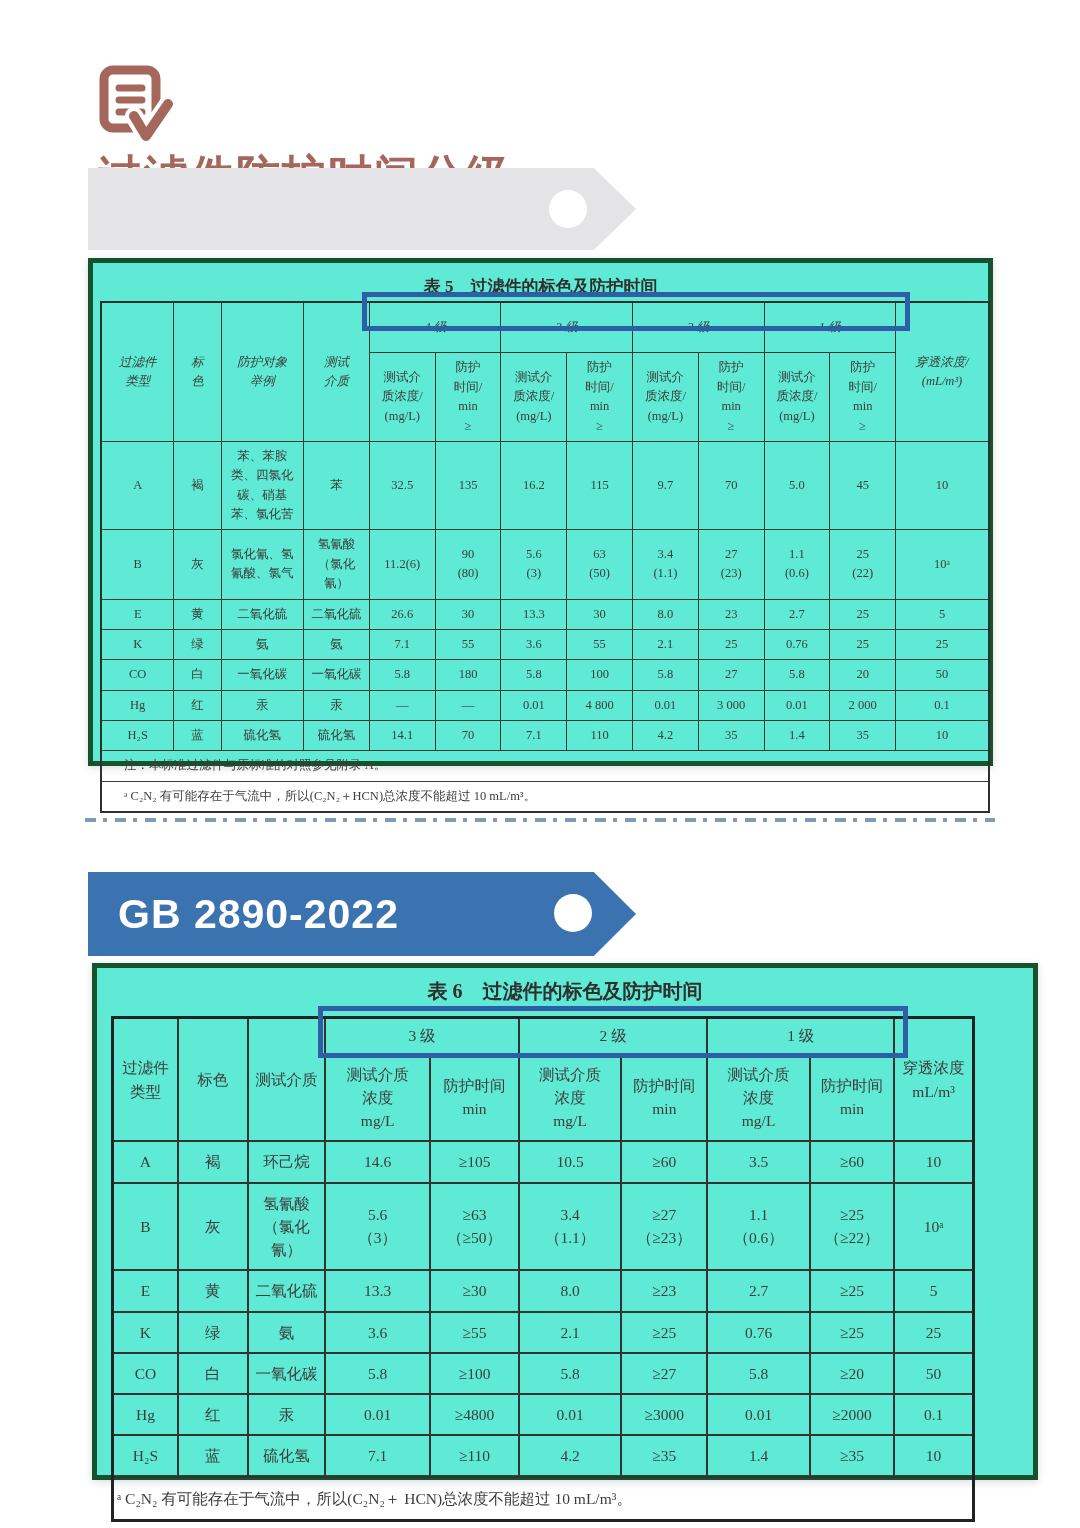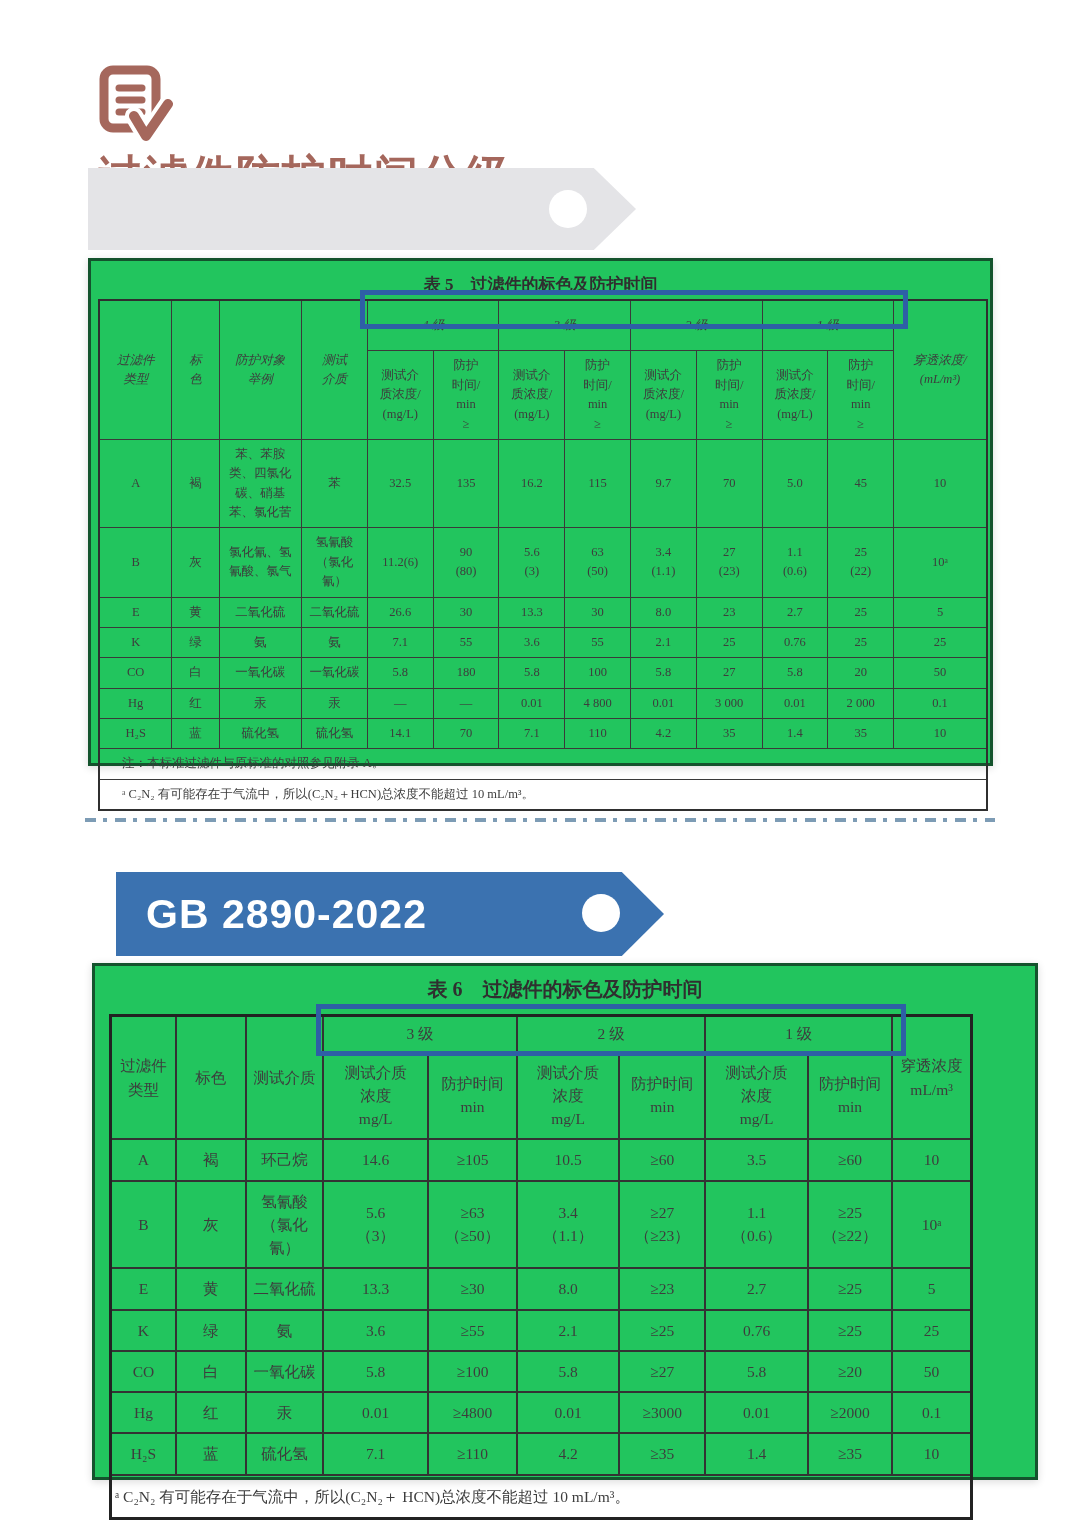--- a/index.html
+++ b/index.html
@@ -9,34 +9,34 @@
   
   .page-head { position:absolute; left:98px; top:64px; display:flex; align-items:flex-start;flex-direction:column; }
   .head-icon { width:76px; height:82px; margin-right:14px; }
   .head-text-wrap { padding-top:4px; }
   .page-title { font-size:44px; font-weight:bold; color:#a5675c; letter-spacing:2px; line-height:1.2; }
   .title-underline { margin-top:6px; width:428px; height:7px; background:#a5675c; border-radius:2px; }
 
   
   .banner { position:absolute; left:88px; width:548px; display:flex; align-items:center; }
   .banner-2009 { top:168px; height:82px; background:#e4e4e7; clip-path:polygon(0 0,92.3% 0,100% 50%,92.3% 100%,0 100%); }
-  .banner-2022 { top:872px; height:84px; background:#3b72b0; clip-path:polygon(0 0,92.3% 0,100% 50%,92.3% 100%,0 100%);margin-left:28px; }
+  .banner-2022 { top:872px; height:84px; background:#3b72b0; clip-path:polygon(0 0,92.3% 0,100% 50%,92.3% 100%,0 100%); }
   .banner-label { font-size:41px; font-weight:bold; letter-spacing:1px; padding-left:20px; }
   .banner-2009 .banner-label { color:#6b6b70; }
   .banner-2022 .banner-label { color:#ffffff; padding-left:30px; }
   .banner-dot { position:absolute; width:38px; height:38px; border-radius:50%; background:#ffffff; }
   .banner-2009 .banner-dot { left:461px; top:22px; }
   .banner-2022 .banner-dot { left:466px; top:22px; }
 
   
   .dash-divider { position:absolute; left:85px; top:818px; width:910px; height:4px;
     background:repeating-linear-gradient(to right,#7d9cb5 0 11px,transparent 11px 18px,#7d9cb5 18px 22px,transparent 22px 30px); }
 
   
-  .card { position:absolute; background:#22c55e; border:3px solid #14532d; box-shadow:0 2px 8px rgba(0,0,0,.14); }
+  .card { position:absolute; background:#5eead4; border:5px solid #14532d; box-shadow:0 2px 8px rgba(0,0,0,.14); }
   .card-1 { left:88px; top:258px; width:905px; height:508px; }
   .card-2 { left:92px; top:963px; width:946px; height:517px; }
 
   .tbl-caption { text-align:center; font-weight:bold; color:#2f2f2f; font-family:"Liberation Serif","DejaVu Serif",serif; }
   .card-1 .tbl-caption { margin-top:12px; font-size:17px; }
   .card-2 .tbl-caption { margin-top:10px; font-size:20px; }
 
   table { border-collapse:collapse; table-layout:fixed; font-family:"Liberation Serif","DejaVu Serif",serif; color:#3d3d3d; }
   th, td { text-align:center; vertical-align:middle; white-space:pre-line; font-weight:normal; }
 

